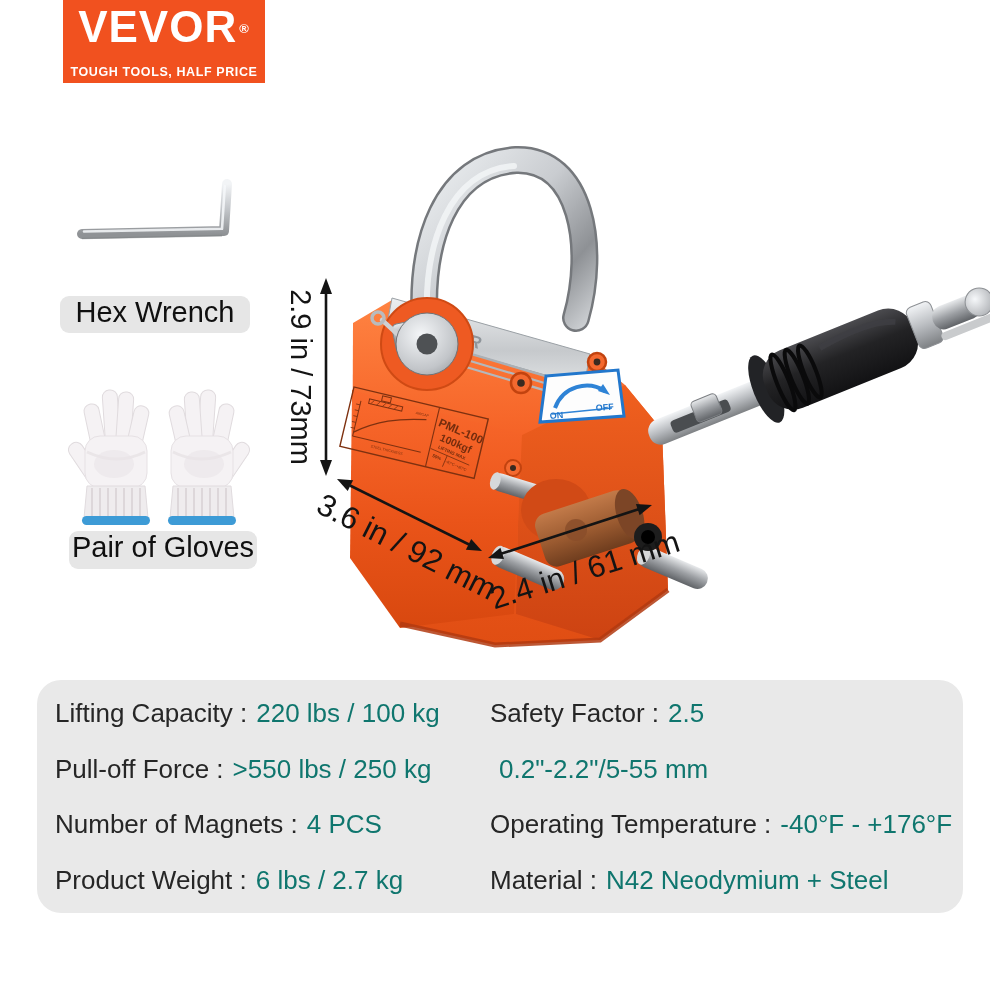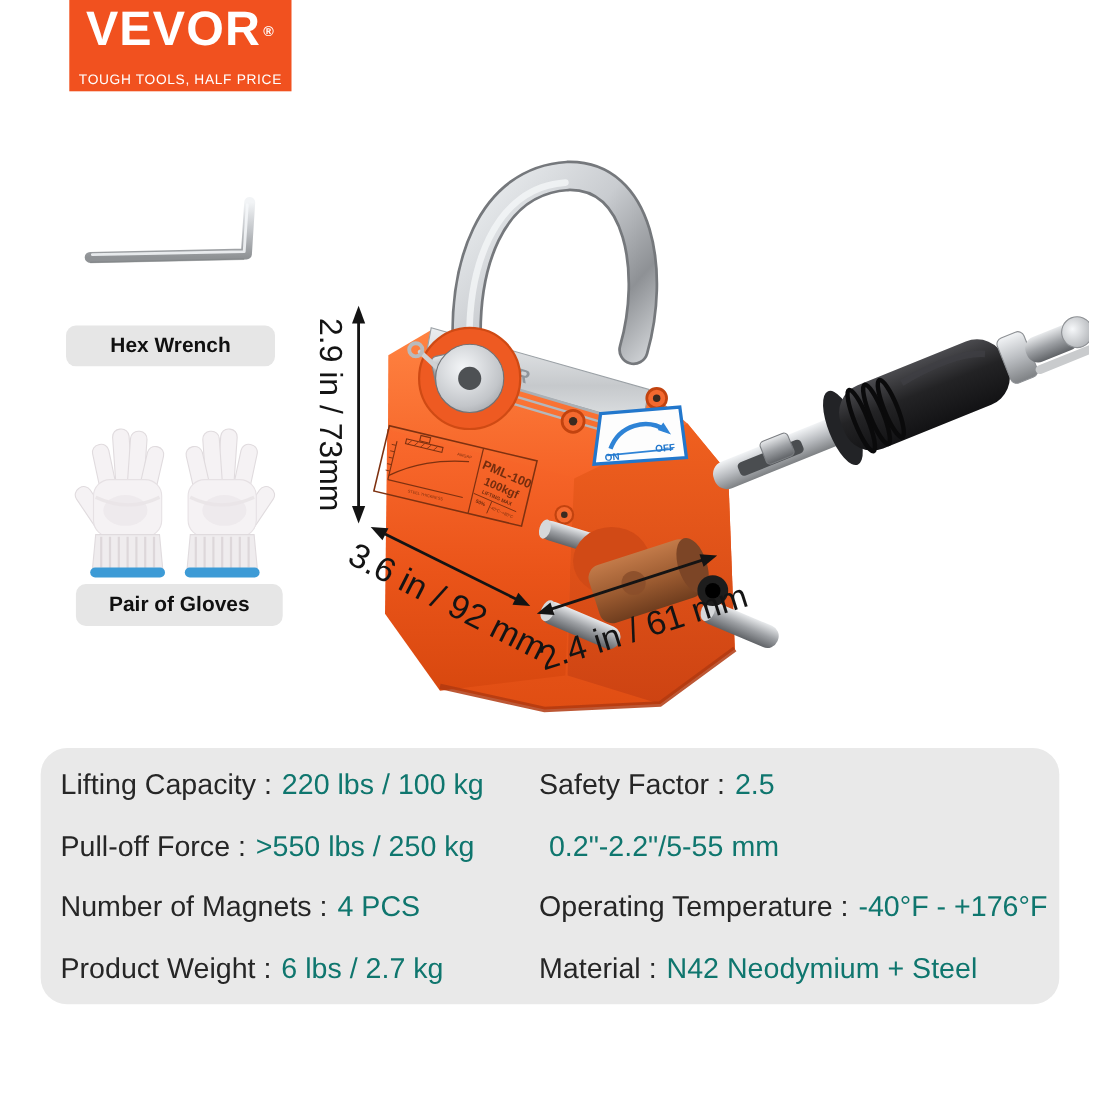--- a/index.html
+++ b/index.html
@@ -3,24 +3,24 @@
 <meta charset="utf-8">
 <style>
   html,body{margin:0;padding:0;background:#fff;}
   .page{position:relative;width:1000px;height:1000px;background:#ffffff;overflow:hidden;
         font-family:"Liberation Sans",sans-serif;padding-left:16px;}
   
   .logo{position:absolute;left:63px;top:0;width:202px;height:83px;background:#F1511F;
         display:flex;flex-direction:column;align-items:center;justify-content:center;gap:1px;}
   .logo-brand-row{color:#fff;font-weight:800;font-size:44px;line-height:44px;letter-spacing:1px;display:flex;align-items:flex-start;}
   .logo-brand-row .reg{font-size:13px;font-weight:700;margin-top:2px;margin-left:2px;}
-  .logo-tagline{color:#fff;font-size:12.5px;font-weight:400;letter-spacing:.6px;margin-top:13px;white-space:nowrap;}
+  .logo-tagline{color:#fff;font-size:12.5px;font-weight:700;letter-spacing:.6px;margin-top:13px;white-space:nowrap;}
   
-  .pill{position:absolute;background:#E6E6E6;border-radius:9px;display:flex;align-items:center;justify-content:center;
-        font-weight:700;color:#101010;font-size:19px;}
+  .pill{position:absolute;background:#E6E6E6;border-radius:9px;display:flex;align-items:flex-start;justify-content:center;
+        font-weight:400;color:#101010;font-size:29px;}
   .pill-hex{left:60px;top:296px;width:190px;height:37px;}
   .pill-gloves{left:69px;top:531px;width:188px;height:38px;}
   .art{position:absolute;}
   
   .specs{position:absolute;left:37px;top:680px;width:926px;height:233px;background:#E9E9E9;border-radius:24px;}
   .spec-col{position:absolute;top:6px;text-align:center;}
   .spec-col-left{left:18px;width:430px;}
   .spec-col-right{left:453px;width:470px;}
   .spec-row{height:55.5px;display:flex;align-items:center;white-space:nowrap;}
   .spec-label{font-size:26px;color:#262626;font-weight:400;}

